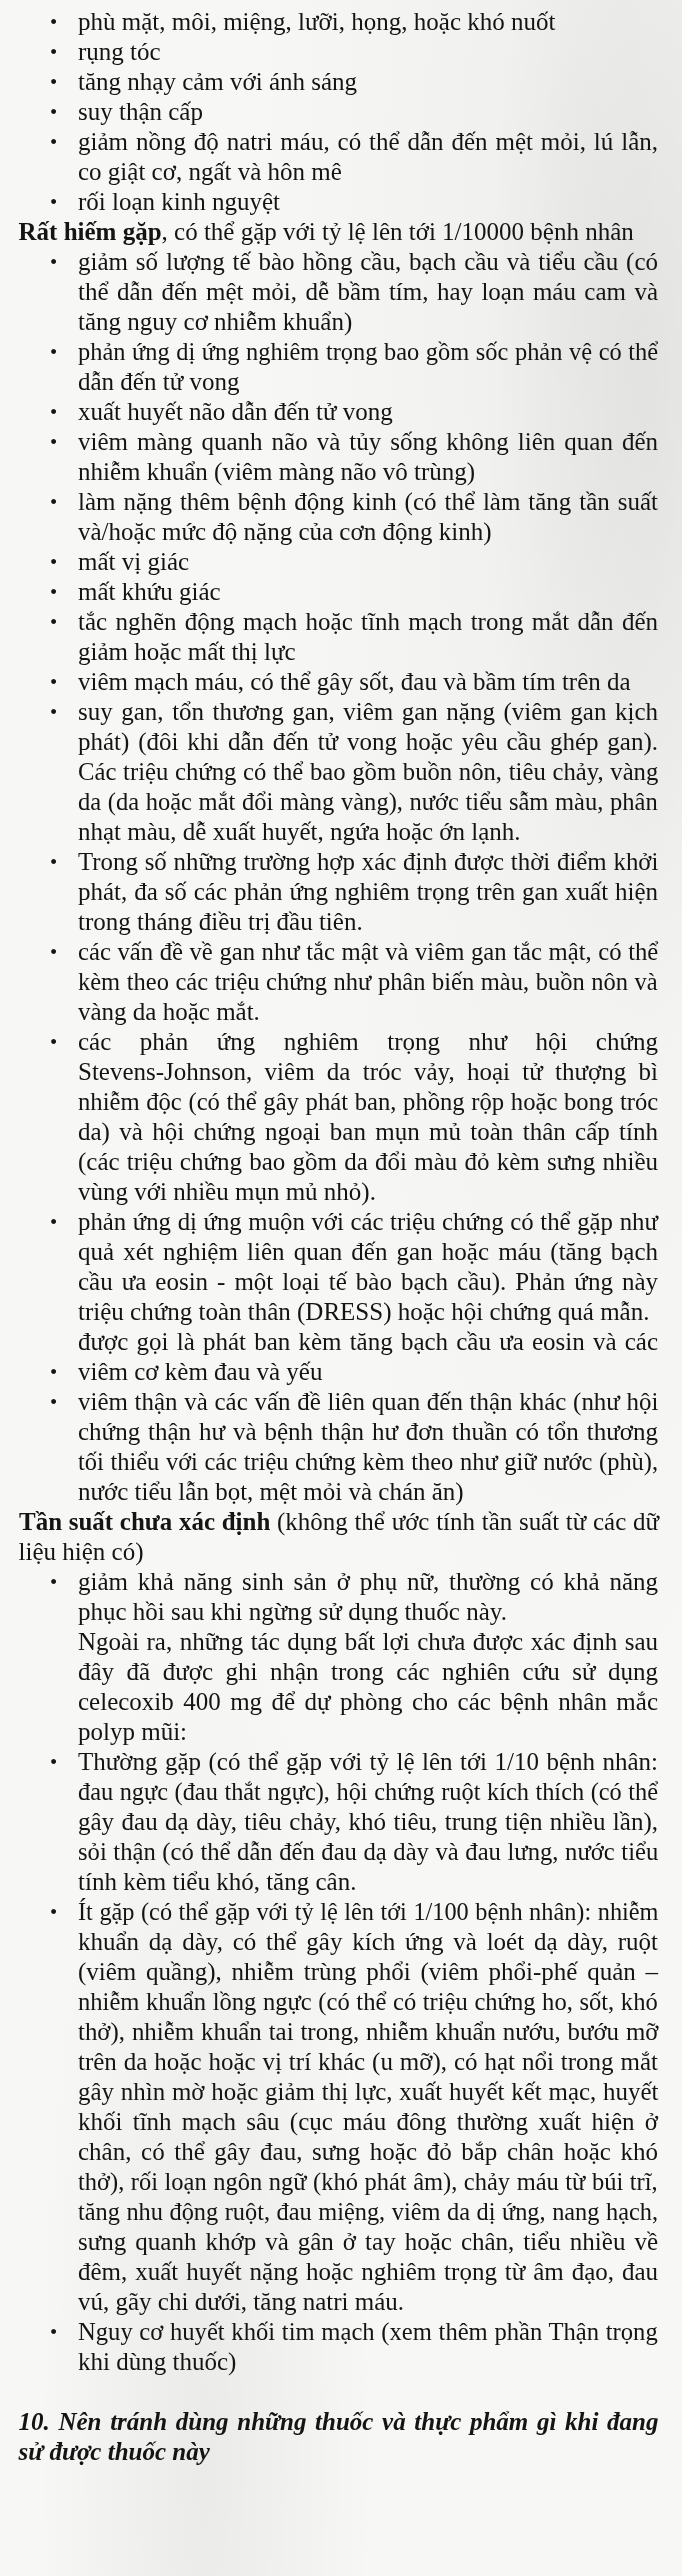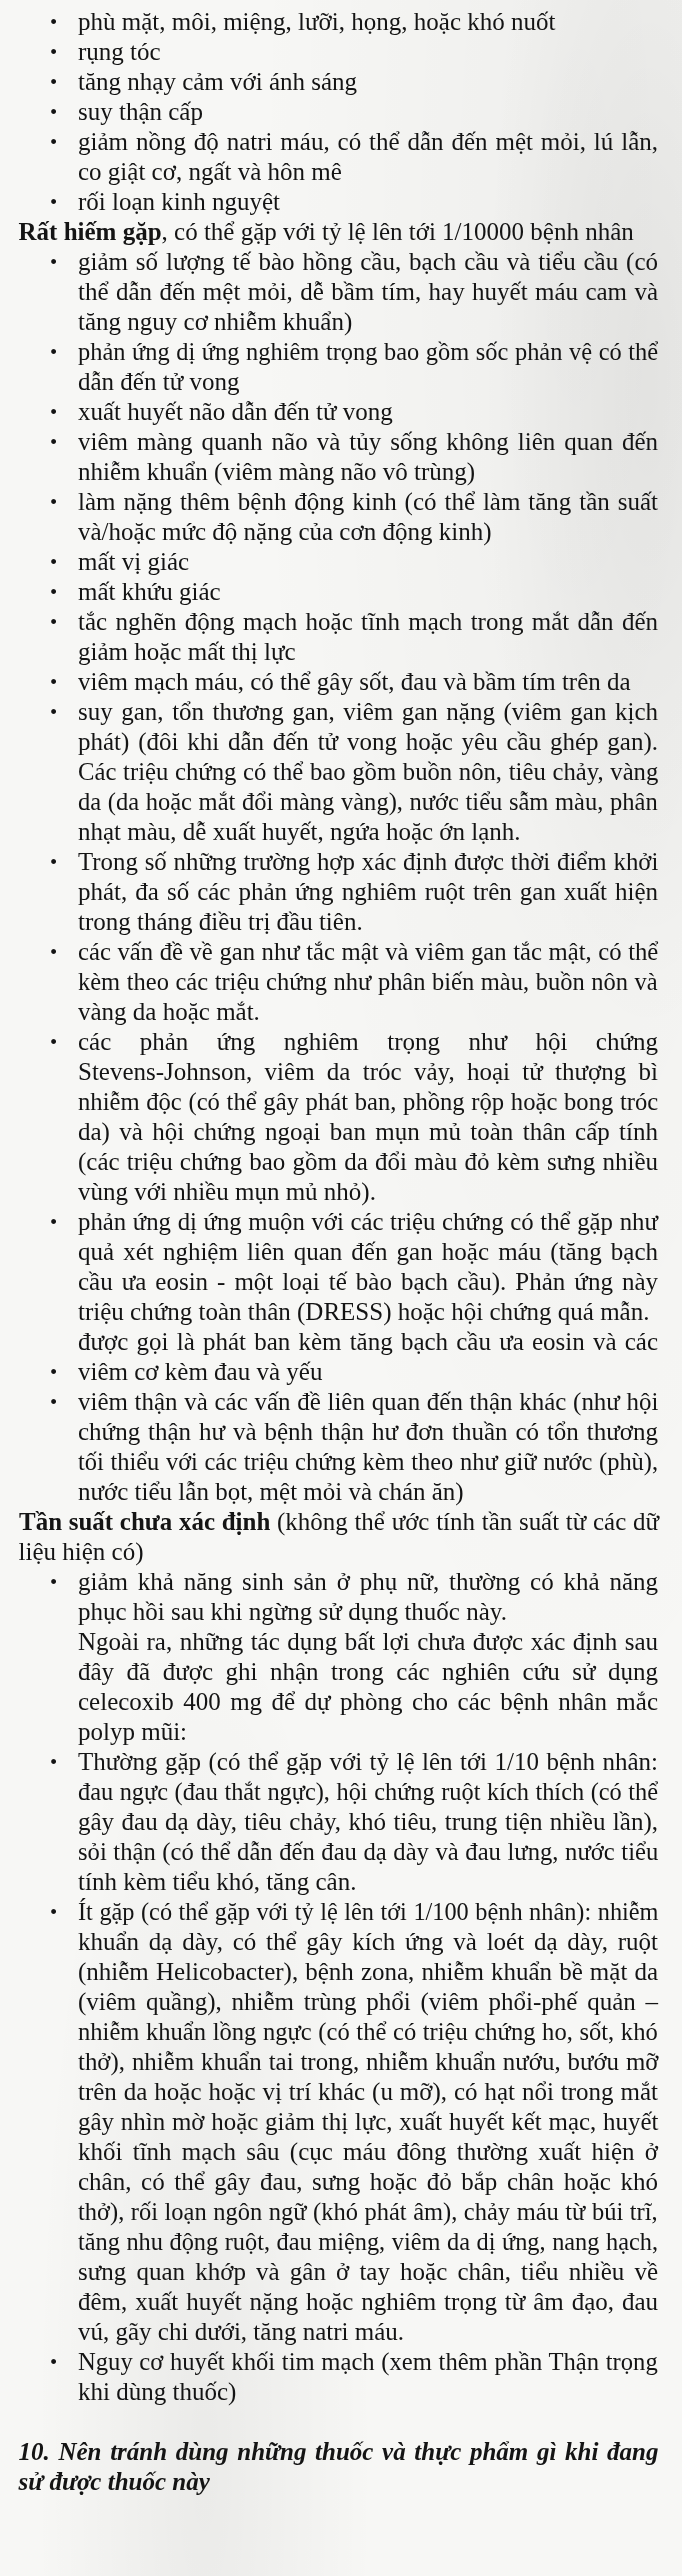--- a/index.html
+++ b/index.html
@@ -84,21 +84,21 @@
       <span class="t" style=""><span>rối loạn kinh nguyệt</span></span>
     </div>
     <div class="line lvl-p">
       <span class="t" style=""><span class="b">Rất hiếm gặp</span><span>, có thể gặp với tỷ lệ lên tới 1/10000 bệnh nhân</span></span>
     </div>
     <div class="line lvl-b j">
       <span class="bullet">•</span>
       <span class="t" style=""><span>giảm số lượng tế bào hồng cầu, bạch cầu và tiểu cầu (có</span></span>
     </div>
     <div class="line lvl-b j">
-      <span class="t" style=""><span>thể dẫn đến mệt mỏi, dễ bầm tím, hay huyết máu cam và</span></span>
+      <span class="t" style=""><span>thể dẫn đến mệt mỏi, dễ bầm tím, hay loạn máu cam và</span></span>
     </div>
     <div class="line lvl-b">
       <span class="t" style=""><span>tăng nguy cơ nhiễm khuẩn)</span></span>
     </div>
     <div class="line lvl-b j">
       <span class="bullet">•</span>
       <span class="t" style="transform-origin: left center; width: 594px; transform: scaleX(0.976583);"><span>phản ứng dị ứng nghiêm trọng bao gồm sốc phản vệ có thể</span></span>
     </div>
     <div class="line lvl-b">
       <span class="t" style=""><span>dẫn đến tử vong</span></span>
@@ -154,21 +154,21 @@
       <span class="t" style="transform-origin: left center; width: 591px; transform: scaleX(0.980836);"><span>da (da hoặc mắt đổi màng vàng), nước tiểu sẫm màu, phân</span></span>
     </div>
     <div class="line lvl-b">
       <span class="t" style=""><span>nhạt màu, dễ xuất huyết, ngứa hoặc ớn lạnh.</span></span>
     </div>
     <div class="line lvl-b j">
       <span class="bullet">•</span>
       <span class="t" style="transform-origin: left center; width: 584px; transform: scaleX(0.993822);"><span>Trong số những trường hợp xác định được thời điểm khởi</span></span>
     </div>
     <div class="line lvl-b j">
-      <span class="t" style=""><span>phát, đa số các phản ứng nghiêm ruột trên gan xuất hiện</span></span>
+      <span class="t" style=""><span>phát, đa số các phản ứng nghiêm trọng trên gan xuất hiện</span></span>
     </div>
     <div class="line lvl-b">
       <span class="t" style=""><span>trong tháng điều trị đầu tiên.</span></span>
     </div>
     <div class="line lvl-b j">
       <span class="bullet">•</span>
       <span class="t" style="transform-origin: left center; width: 588px; transform: scaleX(0.986854);"><span>các vấn đề về gan như tắc mật và viêm gan tắc mật, có thể</span></span>
     </div>
     <div class="line lvl-b j">
       <span class="t" style="transform-origin: left center; width: 592px; transform: scaleX(0.97913);"><span>kèm theo các triệu chứng như phân biến màu, buồn nôn và</span></span>
@@ -270,23 +270,20 @@
       <span class="t" style=""><span>tính kèm tiểu khó, tăng cân.</span></span>
     </div>
     <div class="line lvl-b j">
       <span class="bullet">•</span>
       <span class="t" style="transform-origin: left center; width: 597px; transform: scaleX(0.972366);"><span>Ít gặp (có thể gặp với tỷ lệ lên tới 1/100 bệnh nhân): nhiễm</span></span>
     </div>
     <div class="line lvl-b j">
       <span class="t" style=""><span>khuẩn dạ dày, có thể gây kích ứng và loét dạ dày, ruột</span></span>
     </div>
     <div class="line lvl-b j">
-      <span class="t" style=""><span>(nhiễm Helicobacter), bệnh zona, nhiễm khuẩn bề mặt da</span></span>
-    </div>
-    <div class="line lvl-b j">
       <span class="t" style=""><span>(viêm quầng), nhiễm trùng phổi (viêm phổi-phế quản –</span></span>
     </div>
     <div class="line lvl-b j">
       <span class="t" style="transform-origin: left center; width: 590px; transform: scaleX(0.982548);"><span>nhiễm khuẩn lồng ngực (có thể có triệu chứng ho, sốt, khó</span></span>
     </div>
     <div class="line lvl-b j">
       <span class="t" style="transform-origin: left center; width: 583px; transform: scaleX(0.995579);"><span>thở), nhiễm khuẩn tai trong, nhiễm khuẩn nướu, bướu mỡ</span></span>
     </div>
     <div class="line lvl-b j">
       <span class="t" style=""><span>trên da hoặc hoặc vị trí khác (u mỡ), có hạt nổi trong mắt</span></span>
@@ -300,21 +297,21 @@
     <div class="line lvl-b j">
       <span class="t" style=""><span>chân, có thể gây đau, sưng hoặc đỏ bắp chân hoặc khó</span></span>
     </div>
     <div class="line lvl-b j">
       <span class="t" style="transform-origin: left center; width: 592px; transform: scaleX(0.97913);"><span>thở), rối loạn ngôn ngữ (khó phát âm), chảy máu từ búi trĩ,</span></span>
     </div>
     <div class="line lvl-b j">
       <span class="t" style="transform-origin: left center; width: 596px; transform: scaleX(0.973207);"><span>tăng nhu động ruột, đau miệng, viêm da dị ứng, nang hạch,</span></span>
     </div>
     <div class="line lvl-b j">
-      <span class="t" style=""><span>sưng quan khớp và gân ở tay hoặc chân, tiểu nhiều về</span></span>
+      <span class="t" style=""><span>sưng quanh khớp và gân ở tay hoặc chân, tiểu nhiều về</span></span>
     </div>
     <div class="line lvl-b j">
       <span class="t" style=""><span>đêm, xuất huyết nặng hoặc nghiêm trọng từ âm đạo, đau</span></span>
     </div>
     <div class="line lvl-b">
       <span class="t" style=""><span>vú, gãy chi dưới, tăng natri máu.</span></span>
     </div>
     <div class="line lvl-b j">
       <span class="bullet">•</span>
       <span class="t" style="transform-origin: left center; width: 589px; transform: scaleX(0.984266);"><span>Nguy cơ huyết khối tim mạch (xem thêm phần Thận trọng</span></span>

